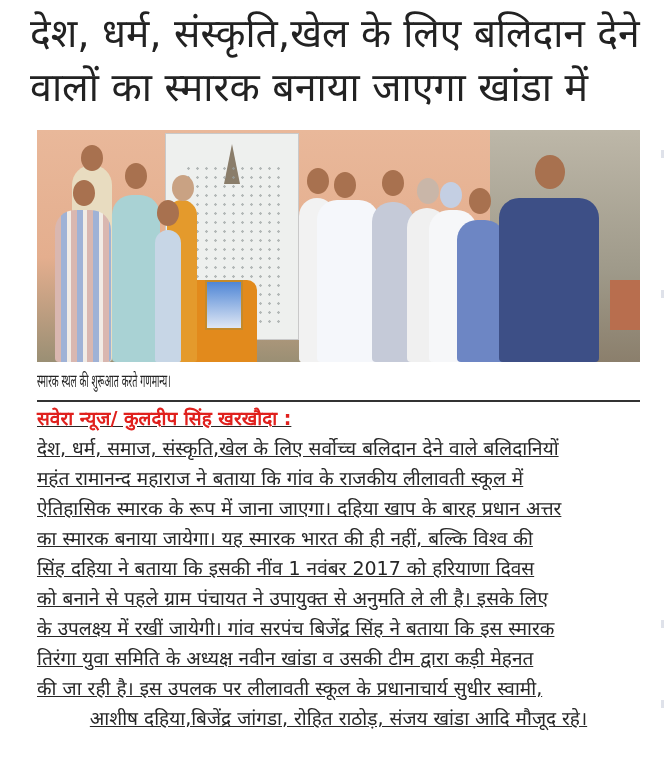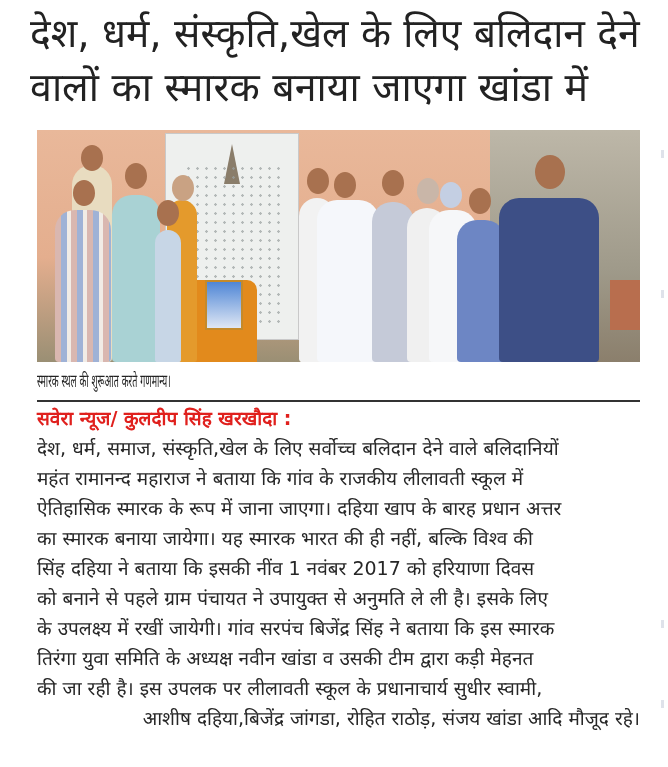--- a/index.html
+++ b/index.html
@@ -24,22 +24,22 @@
            background:#e28a1c; border-radius:10px 10px 0 0; }
   .photo .portrait { position:absolute; left:168px; top:150px; width:34px; height:46px;
            background:linear-gradient(180deg,#4f86d6,#dfe7f4); border:2px solid #c48a2b; }
   .person { position:absolute; border-radius: 20px 20px 4px 4px; }
   .head { position:absolute; width:22px; height:26px; border-radius:50%; background:#a8714f; }
   .caption { position:absolute; left:37px; top:368px; width:603px; font-size:18px; line-height:26px;
              white-space:nowrap; transform: scaleX(0.88); transform-origin:left center; color:#222; }
   .rule { position:absolute; left:37px; top:400px; width:603px; height:2px; background:#333; }
   .body-text { position:absolute; left:37px; top:403px; width:603px; }
   .body-text .ln { font-size:19px; line-height:30px; height:30px; white-space:nowrap;
-                   display:flex; justify-content:space-between; color:#262626; }
-  .body-text .ln.last { justify-content:flex-end; gap: 0; }
+                   display:flex; justify-content:space-between; color:#262626;text-decoration:underline; }
+  .body-text .ln.last { justify-content:center; gap: 0; }
   .lead { color:#e0201d; font-weight:bold; }
   .edge-mark { position:absolute; right:4px; width:3px; height:8px; background:#bfc6d6; opacity:.5; }
 </style>
 </head>
 <body>
 
 <div class="headline">
   <div class="line" style="transform: scaleX(0.974441);">देश, धर्म, संस्कृति,खेल के लिए बलिदान देने</div>
   <div class="line" style="transform: scaleX(0.983871);">वालों का स्मारक बनाया जाएगा खांडा में</div>
 </div>

